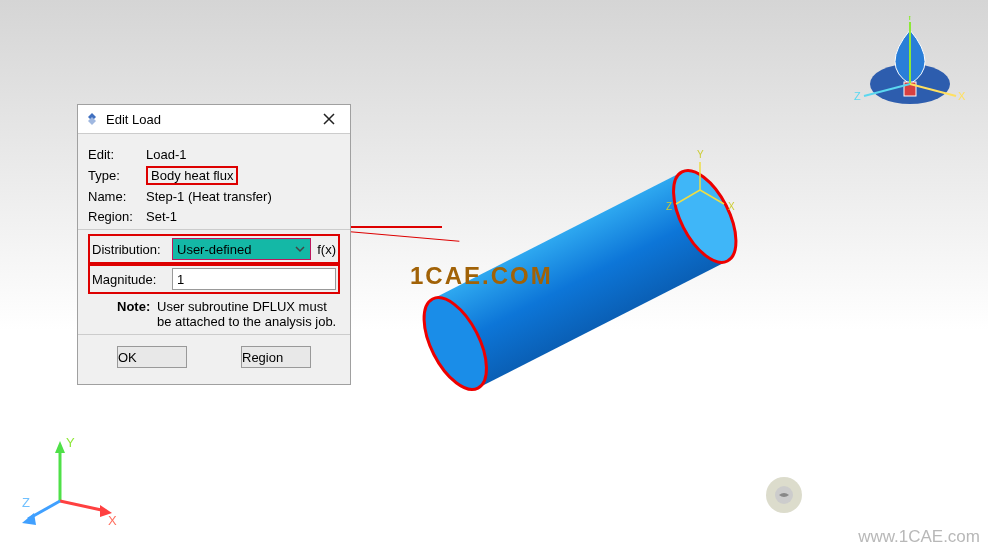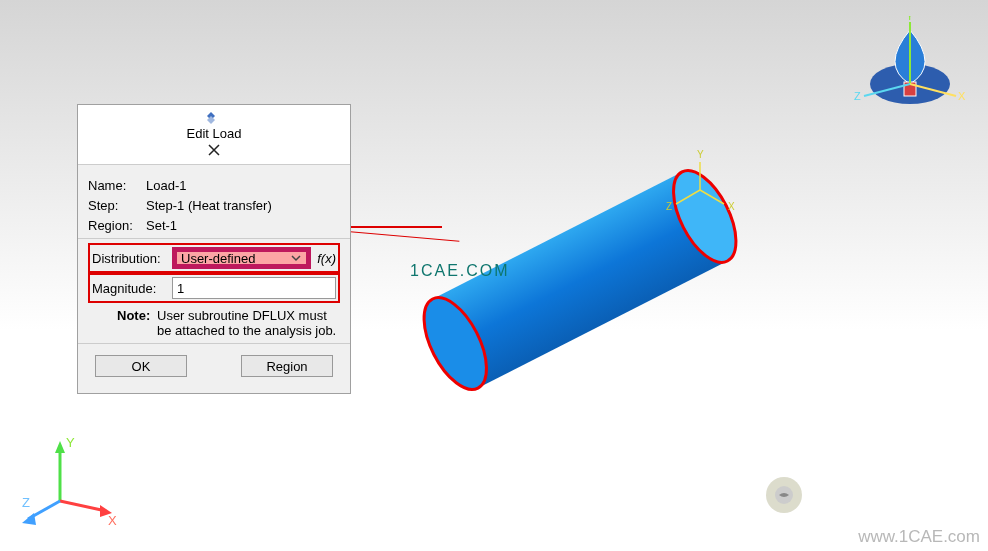--- a/index.html
+++ b/index.html
@@ -1,42 +1,42 @@
 <!DOCTYPE html>
 <html><head>
 <meta charset="utf-8">
 <style>
 * { box-sizing: border-box; margin: 0; padding: 0; }
 body { width: 988px; height: 551px; background: linear-gradient(to bottom, #d5d5d5 0%, #ffffff 60%, #ffffff 100%); font-family: "Segoe UI", Arial, sans-serif; font-size: 13px; overflow: hidden; position: relative; }
 
 
 .dialog { position: absolute; left: 77px; top: 104px; width: 274px; background: #f0f0f0; border: 1px solid #a0a0a0; }
-.titlebar { display: flex; align-items: center; padding: 5px 6px; background: #fff; border-bottom: 1px solid #ccc; flex-direction: column; }
+.titlebar { display: flex; align-items: center; padding: 5px 6px; background: #fff; border-bottom: 1px solid #ccc; }
 .titlebar .icon { width: 16px; height: 16px; margin-right: 6px; }
 .titlebar .title { flex: 1; font-size: 13px; }
 .titlebar .close { width: 30px; height: 18px; display: flex; align-items: center; justify-content: center; cursor: pointer; }
 .body { padding: 8px 10px 12px 10px; }
 .row { display: flex; align-items: center; margin: 5px 0; }
 .label { width: 58px; }
 .label2 { width: 80px; }
 .value {}
 .hl { border: 2px solid #d00; padding: 0 3px; margin: -1px 0; }
 .sep { height: 1px; background: #ccc; margin: 5px -10px; }
-.select { flex: 1; display: flex; align-items: center; justify-content: space-between; border: 5px solid #be185d; background: #fca5a5; padding: 1px 2px 1px 4px; height: 22px; }
+.select { flex: 1; display: flex; align-items: center; justify-content: space-between; border: 1px solid #be185d; background: #14b8a6; padding: 1px 2px 1px 4px; height: 22px; }
 .select .chev { width: 16px; text-align: center; }
 .input { border: 1px solid #999; background: #fff; padding: 1px 4px; height: 22px; display: flex; align-items: center; }
-.fx { font-style: italic; margin-left: 6px; }
+.fx { margin-left: 6px; }
 .note { display: flex; margin-top: 6px; margin-left: 29px; }
 .note .nl { font-weight: bold; width: 40px; }
 .note .nt { flex: 1; }
 .btns { display: flex; justify-content: center; gap: 54px; padding: 6px 0 4px 0; }
-.btn { width: 92px; height: 22px; background: #e8e8e8; border: 1px solid #999; display: flex; align-items: center; justify-content: center; cursor: pointer; }
+.btn { width: 70px; height: 22px; background: #e8e8e8; border: 1px solid #999; display: flex; align-items: center; cursor: pointer; }
 
 
-.watermark-center { position: absolute; left: 410px; top: 262px; color: #0f766e; font-size: 16px; font-weight: normal; letter-spacing: 2px; }
+.watermark-center { position: absolute; left: 410px; top: 262px; color: #a16207; font-size: 24px; font-weight: bold; letter-spacing: 2px; }
 .channel { position: absolute; right: 18px; bottom: 38px; color: #fff; display: flex; align-items: center; font-size: 22px; font-family: "Microsoft YaHei", sans-serif; }
 .channel .avatar { width: 36px; height: 36px; border-radius: 50%; background: #dcdccc; display: flex; align-items: center; justify-content: center; color: #555; font-size: 11px; margin-right: 10px; }
 .sitewm { position: absolute; right: 8px; bottom: 4px; color: #ff663a; font-size: 24px; font-weight: 500; font-family: "Microsoft YaHei", sans-serif; }
 .sitewm .en { color: #b8b8b8; font-size: 17px; display: block; text-align: right; margin-top: -4px; }
 
 
 .triad-bl { position: absolute; left: 20px; bottom: 20px; width: 100px; height: 100px; }
 .triad-tr { position: absolute; right: 18px; top: 16px; width: 120px; height: 120px; }
 
 
@@ -136,25 +136,29 @@
     </span>
     <span class="title">Edit Load</span>
     <span class="close">
       <svg width="12" height="12" viewBox="0 0 12 12">
           <path d="M1 1 L11 11 M11 1 L1 11" stroke="#222" stroke-width="1.5"></path>
         </svg>
     </span>
   </div>
   <div class="body">
     <div class="row">
-      <span class="label">Name:</span>
+      <span class="label">Edit:</span>
       <span class="value">Load-1</span>
     </div>
     <div class="row">
-      <span class="label">Step:</span>
+      <span class="label">Type:</span>
+      <span class="value hl">Body heat flux</span>
+    </div>
+    <div class="row">
+      <span class="label">Name:</span>
       <span class="value">Step-1 (Heat transfer)</span>
     </div>
     <div class="row">
       <span class="label">Region:</span>
       <span class="value">Set-1</span>
     </div>
     <div class="sep"></div>
     <div class="row hl" style="padding:2px;">
       <span class="label2">Distribution:</span>
       <div class="select">

